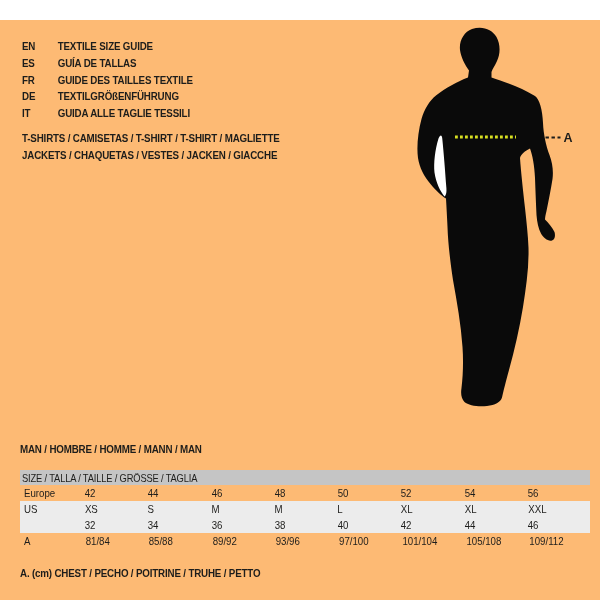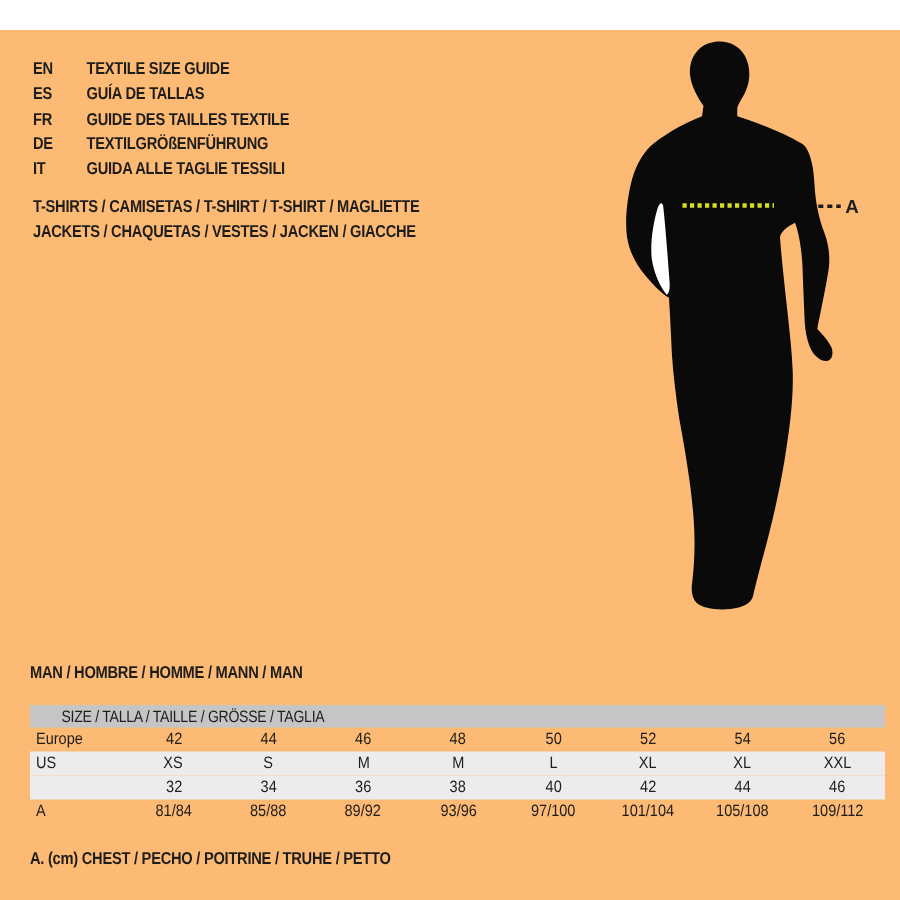--- a/index.html
+++ b/index.html
@@ -18,27 +18,27 @@
   
   .figure-svg{position:absolute;left:0;top:0;width:600px;height:600px;}
 
   
   .section-title{position:absolute;left:20px;top:423px;font-size:11.5px;font-weight:bold;
                  letter-spacing:-.2px;transform:scaleX(.85);transform-origin:left top;white-space:nowrap;}
 
   
   .size-table{position:absolute;left:20px;top:450px;width:570px;}
   .thead{height:15px;background:var(--header_gray,#c5c5c5);display:flex;align-items:center;
-         padding-left:21px;font-size:11px;}
+         padding-left:2px;font-size:11px;}
   .thead span{display:inline-block;transform:scaleX(.85);transform-origin:left center;white-space:nowrap;letter-spacing:-.2px;}
   .trow{display:flex;height:16px;align-items:center;font-size:11px;}
   .trow.shade{background:var(--row_gray,#ececec);}
   .tlabel{width:60px;flex:0 0 60px;padding-left:4px;text-decoration:underline;}
   .tlabel span{display:inline-block;transform:scaleX(.88);transform-origin:left center;white-space:nowrap;}
-  .tcell{flex:1;text-align:center;}
+  .tcell{flex:1;text-align:left;}
   .tcell span{display:inline-block;transform:scaleX(.88);transform-origin:center center;white-space:nowrap;}
 
   
   .footnote{position:absolute;left:20px;top:547px;font-size:11.5px;font-weight:bold;
             letter-spacing:-.2px;transform:scaleX(.85);transform-origin:left top;white-space:nowrap;}
 </style>
 </head>
 <body>
 
 <div class="page">

